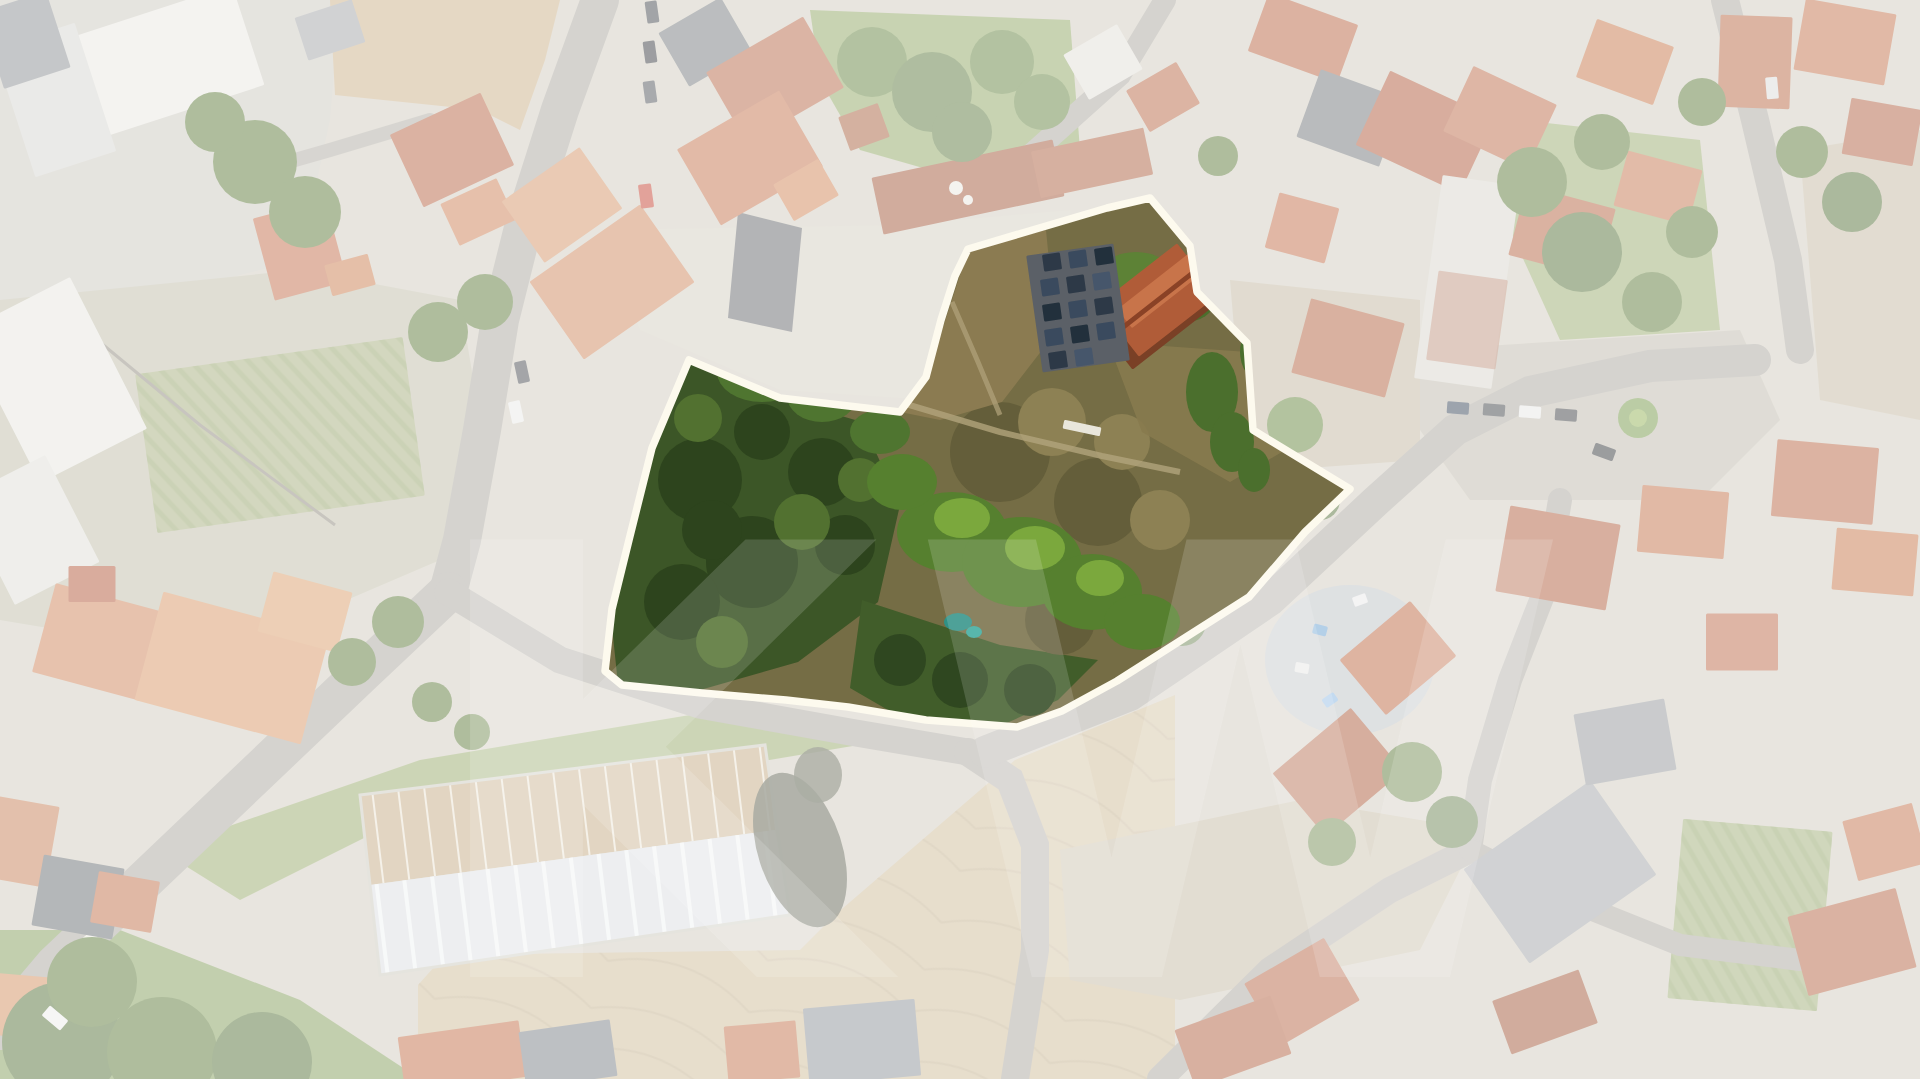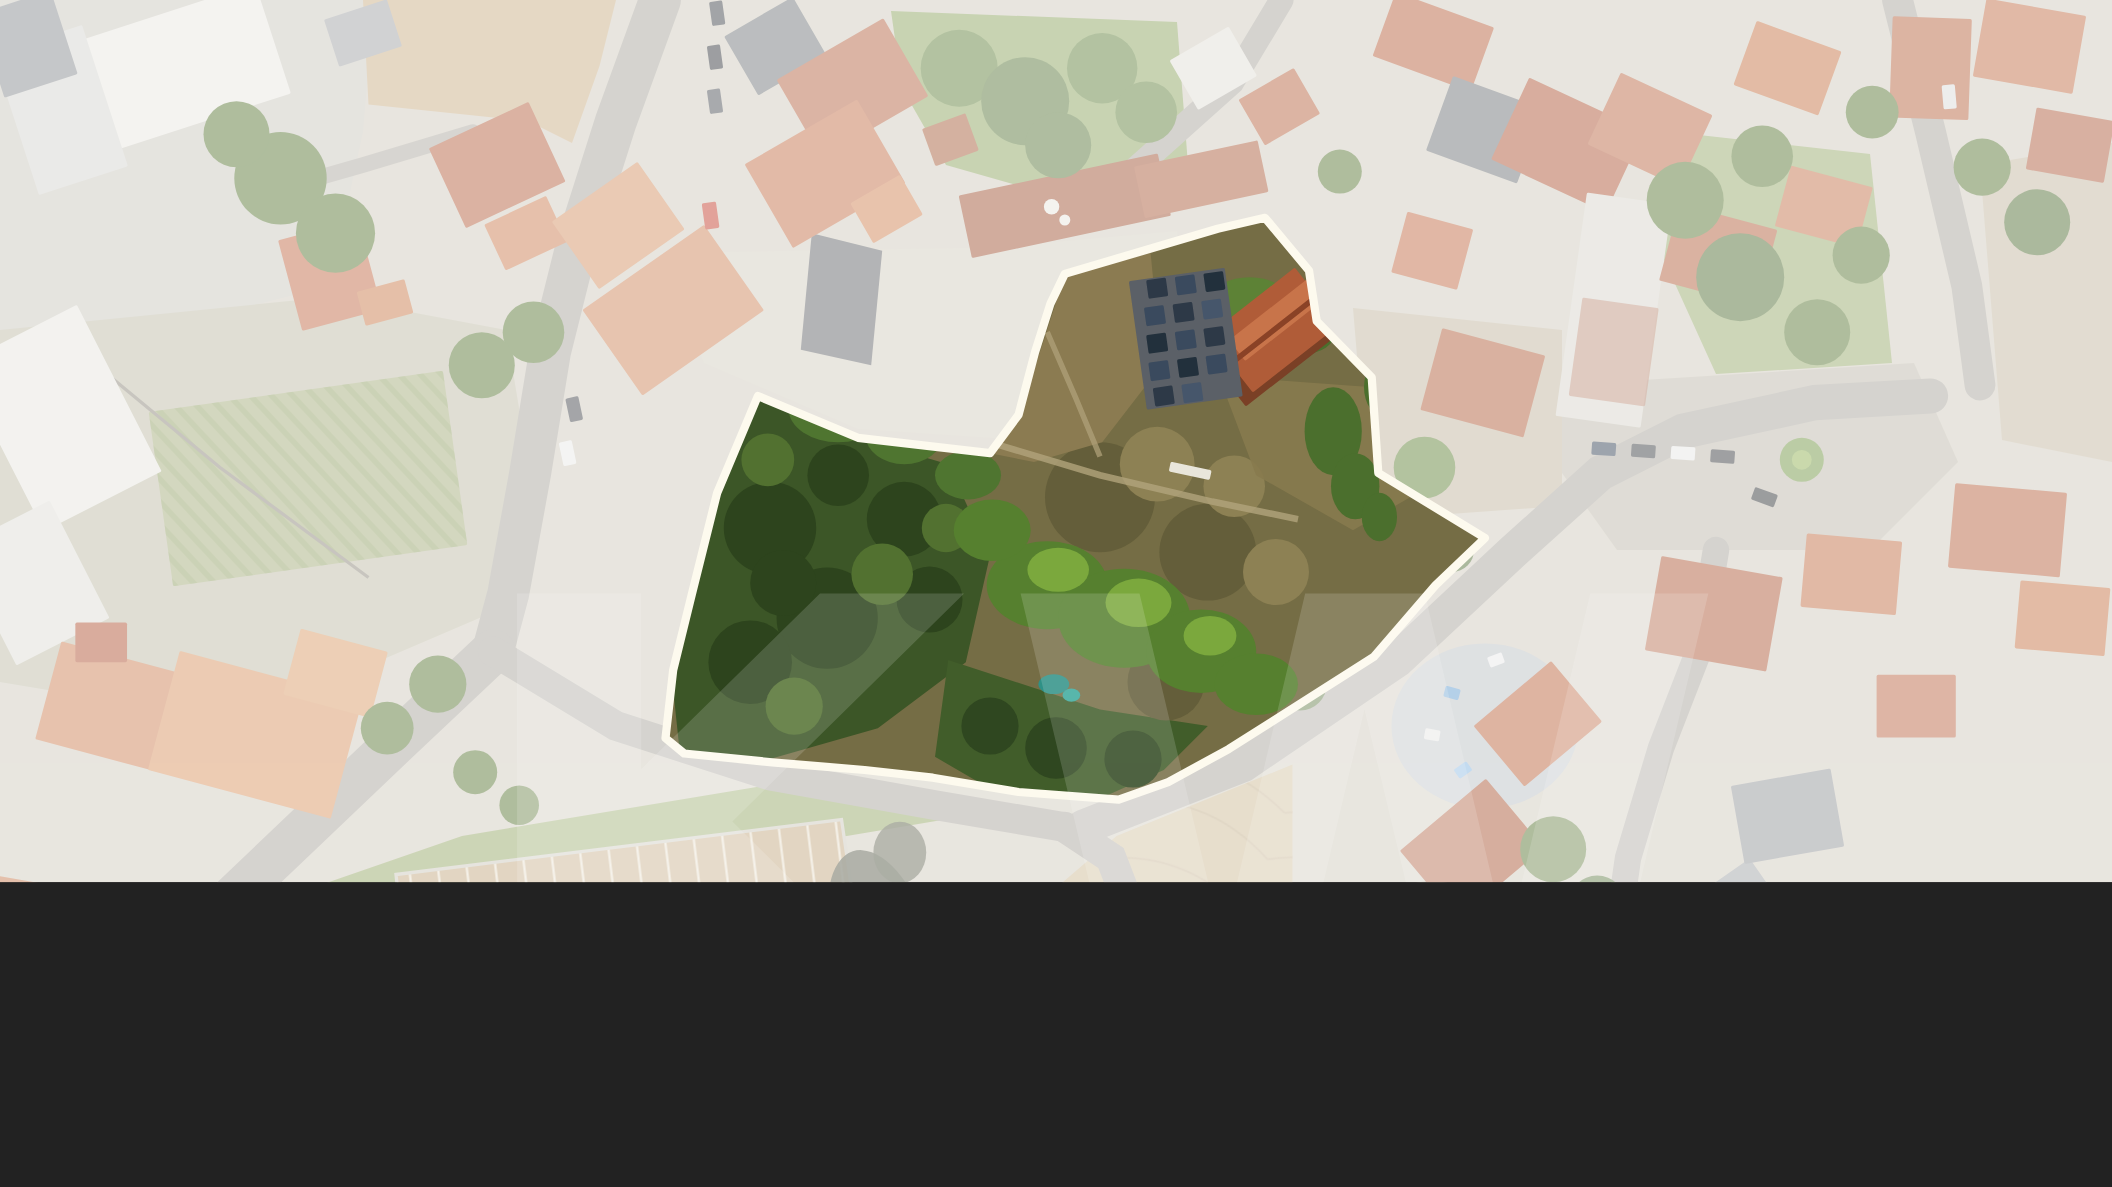--- a/index.html
+++ b/index.html
@@ -1,16 +1,16 @@
 <!DOCTYPE html>
 <html><head>
 <meta charset="utf-8">
 <style>
   html,body{margin:0;padding:0;background:#222;}
-  #stage{position:relative;width:1920px;height:802px;overflow:hidden;background:#cfc9bb;
+  #stage{position:relative;width:1920px;height:1079px;overflow:hidden;background:#cfc9bb;
          font-family:"DejaVu Sans","Liberation Sans",sans-serif;}
   #stage svg{position:absolute;left:0;top:0;display:block;}
   .watermark{position:absolute;z-index:5;font-weight:bold;line-height:1;user-select:none;
              color:#ffffff;pointer-events:none;}
 </style>
 </head>
 <body>
 
 <div id="stage">
   <svg id="map-svg" width="1920" height="1079" viewBox="0 0 1920 1079">

